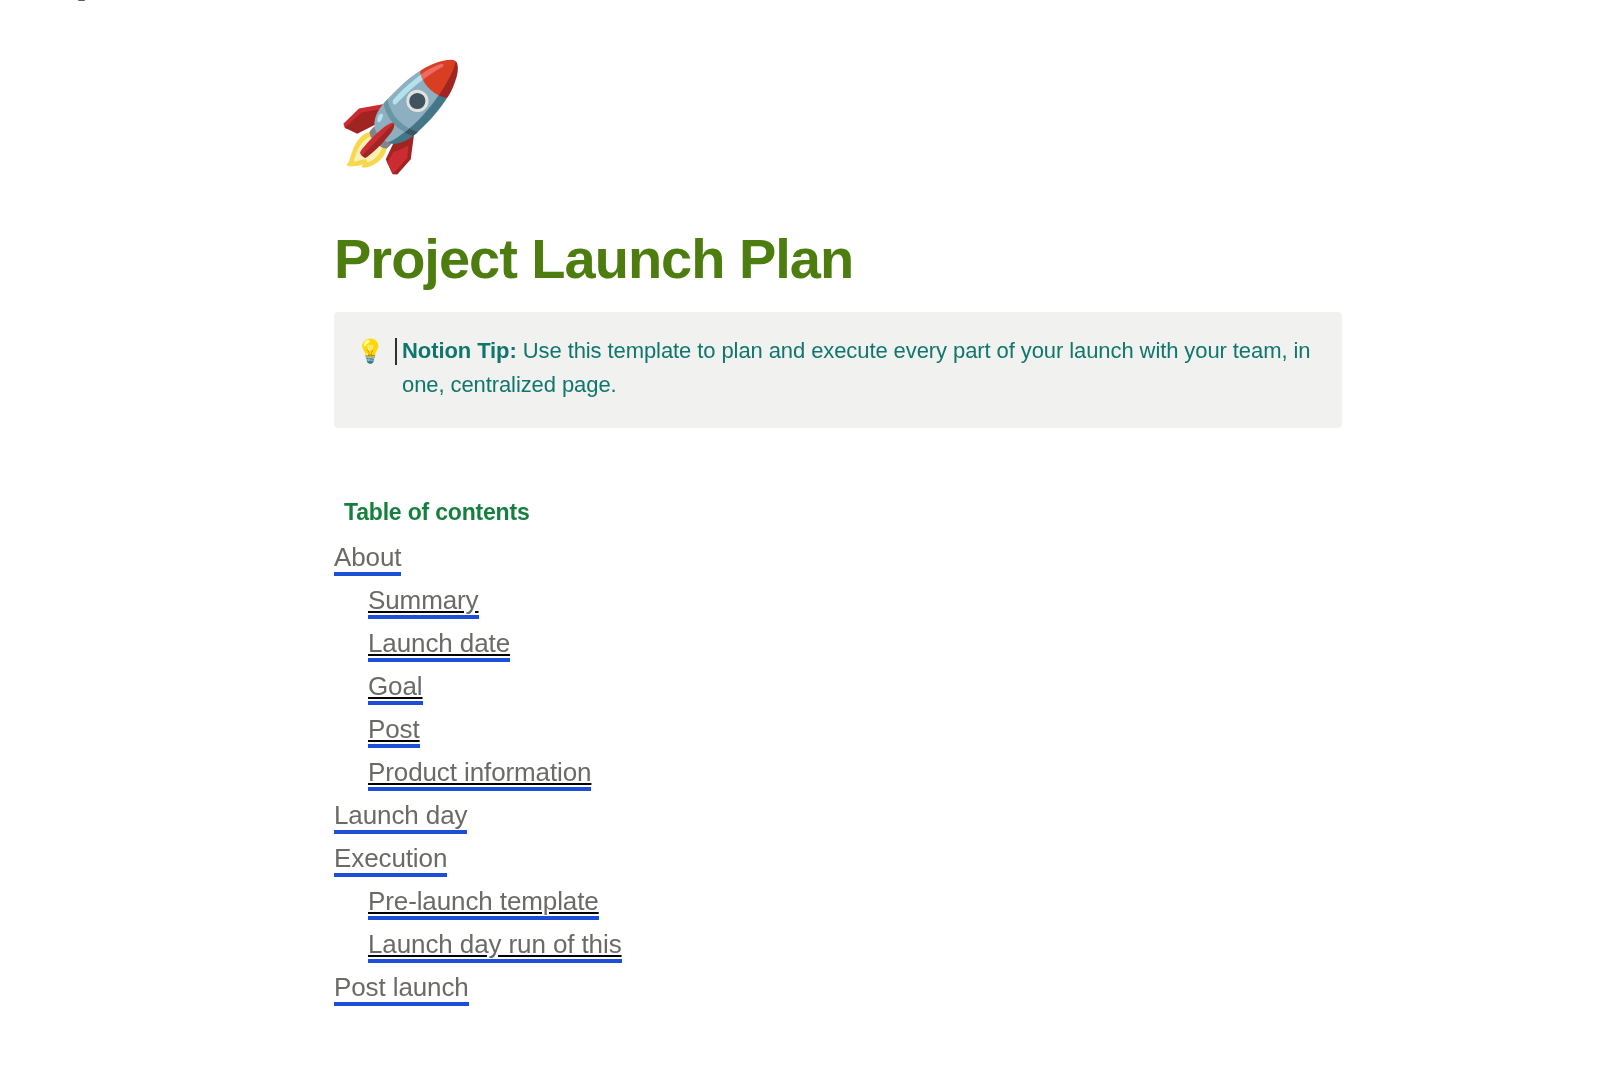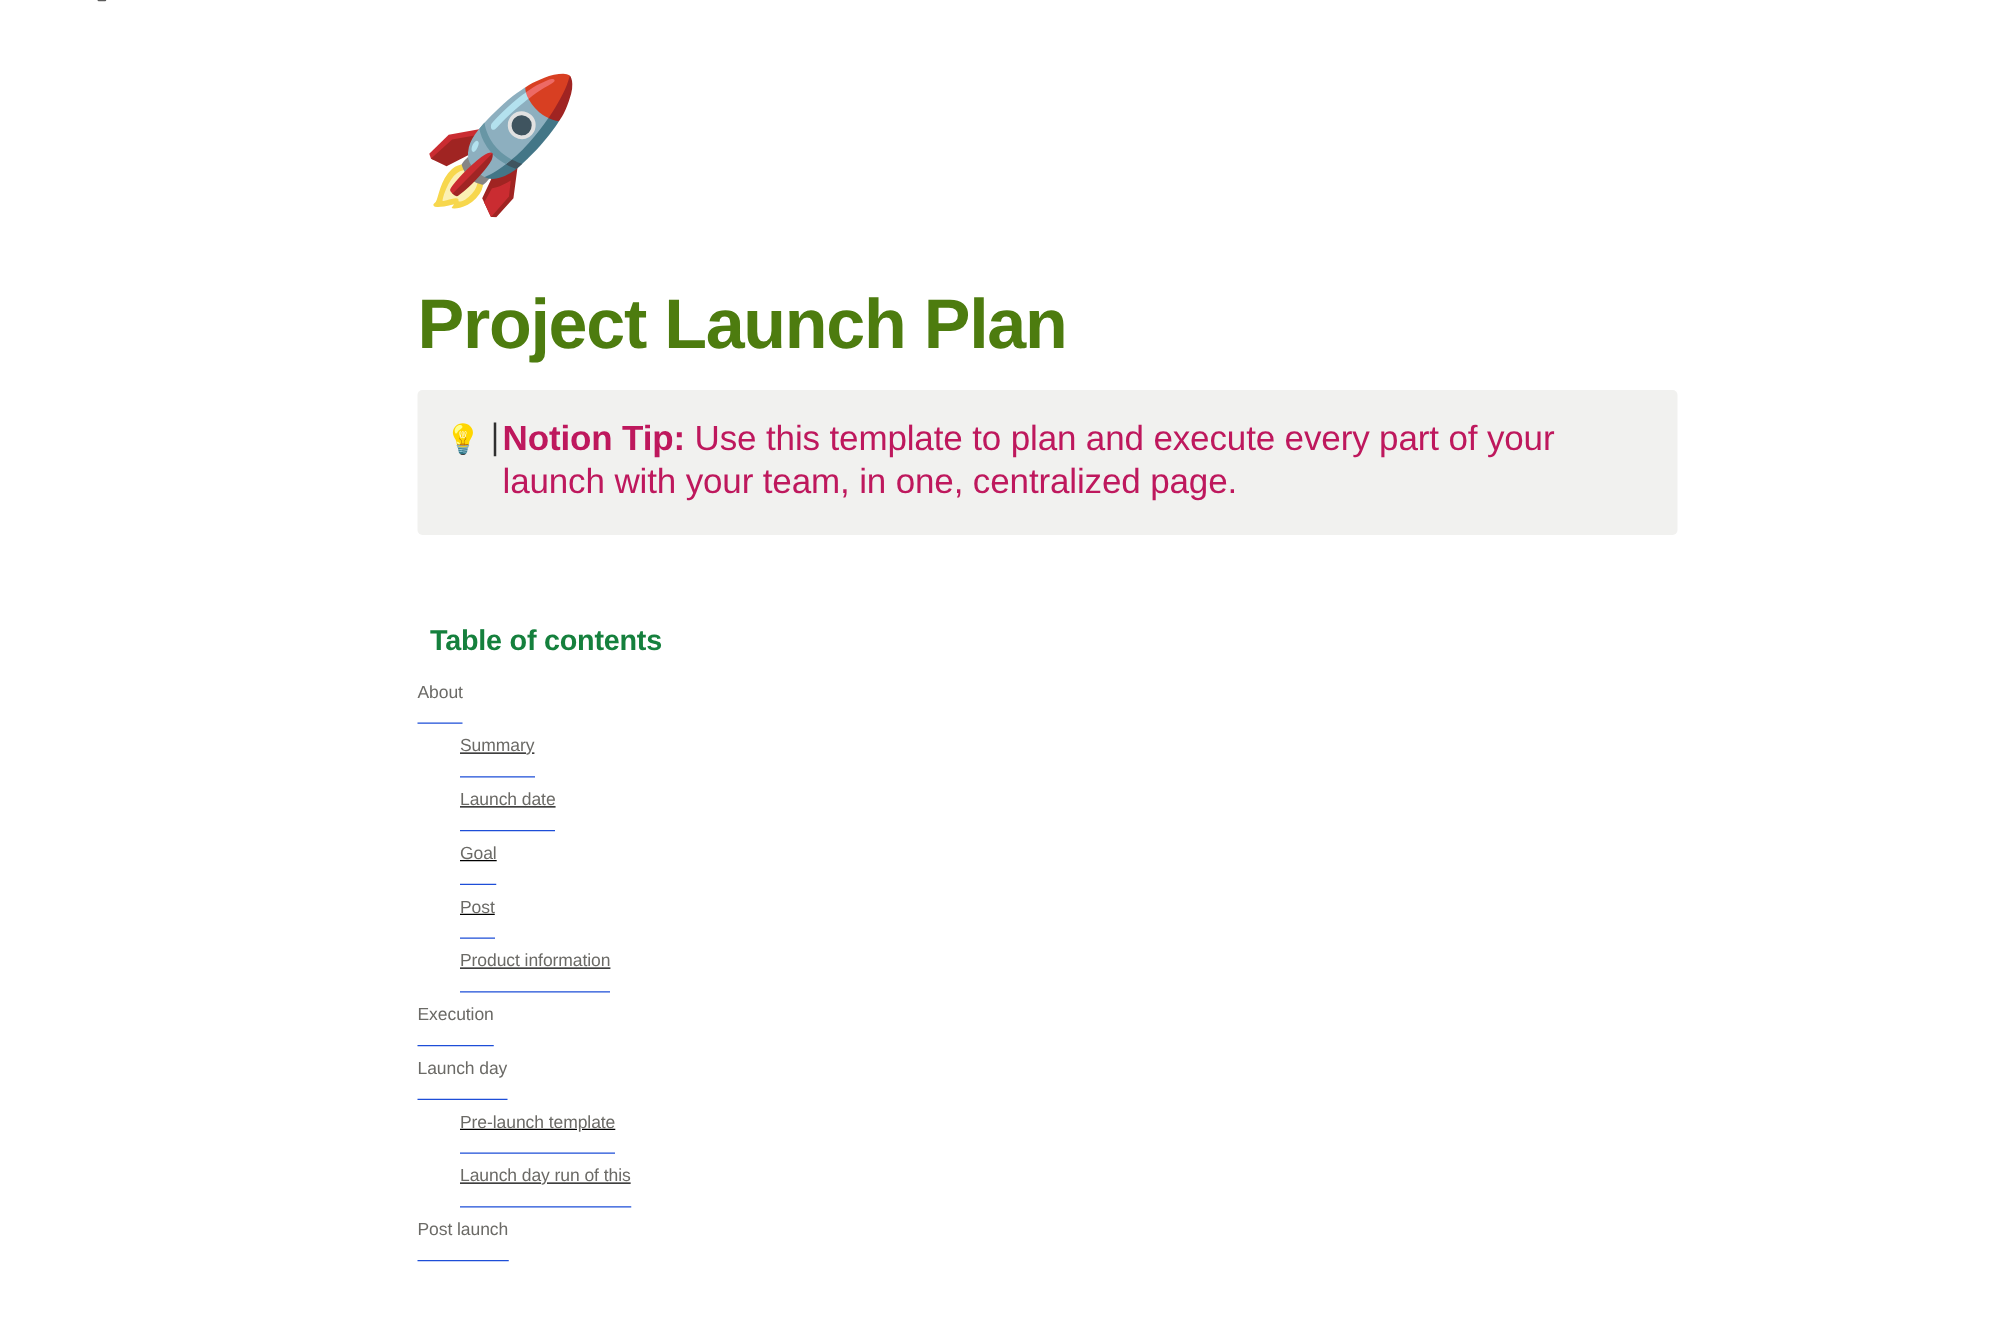--- a/index.html
+++ b/index.html
@@ -97,23 +97,23 @@
   #callout-caret {
     position: absolute;
     left: 3px;
     top: 4px;
     width: 2px;
     height: 27px;
     background: #2f2f2f;
   }
   #callout-text {
     margin: 0;
-    font-size: 28px;
+    font-size: 22px;
     line-height: 34px;
-    color: #be185d;
+    color: #0f766e;
     letter-spacing: -0.004em;
   }
   #callout-text .lead { font-weight: 700; }
 
   
   #toc-heading {
     position: absolute;
     left: 0px;
     top: 487px;
     margin: 10px;
@@ -134,26 +134,26 @@
     list-style: none;
   }
   .toc-row {
     height: 43px;
     display: flex;
     align-items: center;
   }
   .toc-row.lvl-1 { padding-left: 0px; }
   .toc-row.lvl-2 { padding-left: 34px; text-decoration: underline; }
   .toc-link {
-    font-size: 14px;
+    font-size: 26px;
     line-height: 26px;
     color: #6b6a66;
     text-decoration: none;
-    border-bottom: 1px solid #1d4ed8;
-    padding-bottom: 12px;
+    border-bottom: 4px solid #1d4ed8;
+    padding-bottom: 2px;
     letter-spacing: -0.004em;
     cursor: pointer;
     white-space: nowrap;
   }
 </style>
 </head>
 <body>
 
 <div id="top-clipped-fragment"></div>
 
@@ -187,24 +187,24 @@
       <li class="toc-row lvl-2">
         <a class="toc-link">Goal</a>
       </li>
       <li class="toc-row lvl-2">
         <a class="toc-link">Post</a>
       </li>
       <li class="toc-row lvl-2">
         <a class="toc-link">Product information</a>
       </li>
       <li class="toc-row lvl-1">
+        <a class="toc-link">Launch day</a>
+      </li>
+      <li class="toc-row lvl-1">
         <a class="toc-link">Execution</a>
-      </li>
-      <li class="toc-row lvl-1">
-        <a class="toc-link">Launch day</a>
       </li>
       <li class="toc-row lvl-2">
         <a class="toc-link">Pre-launch template</a>
       </li>
       <li class="toc-row lvl-2">
         <a class="toc-link">Launch day run of this</a>
       </li>
       <li class="toc-row lvl-1">
         <a class="toc-link">Post launch</a>
       </li>

